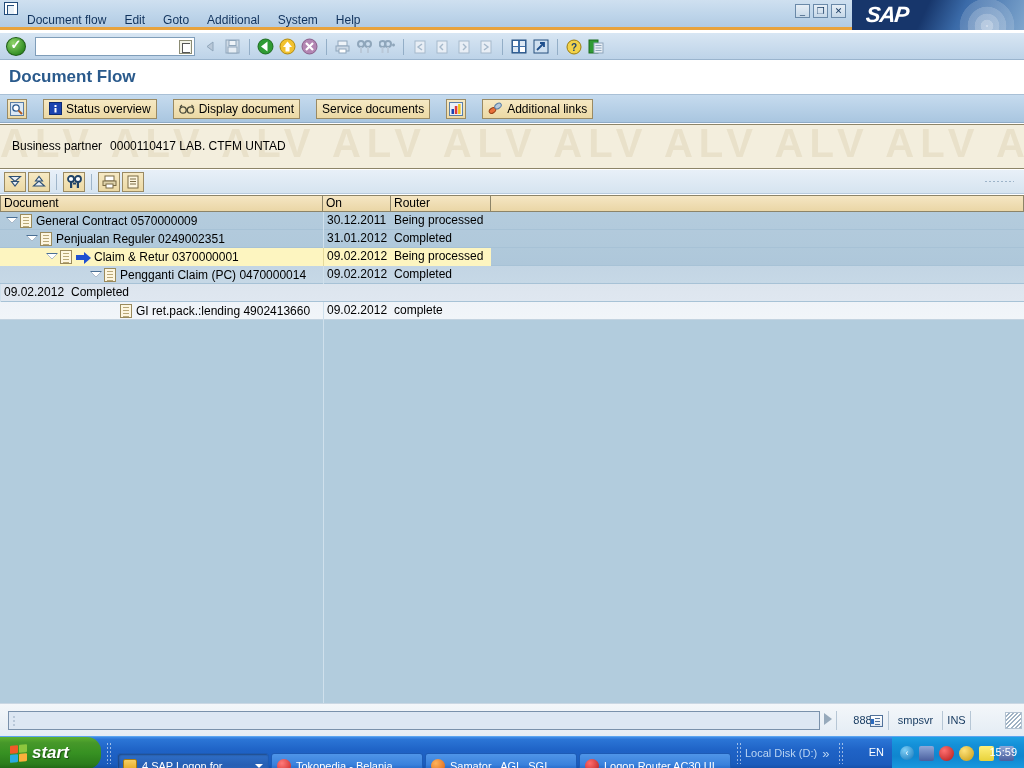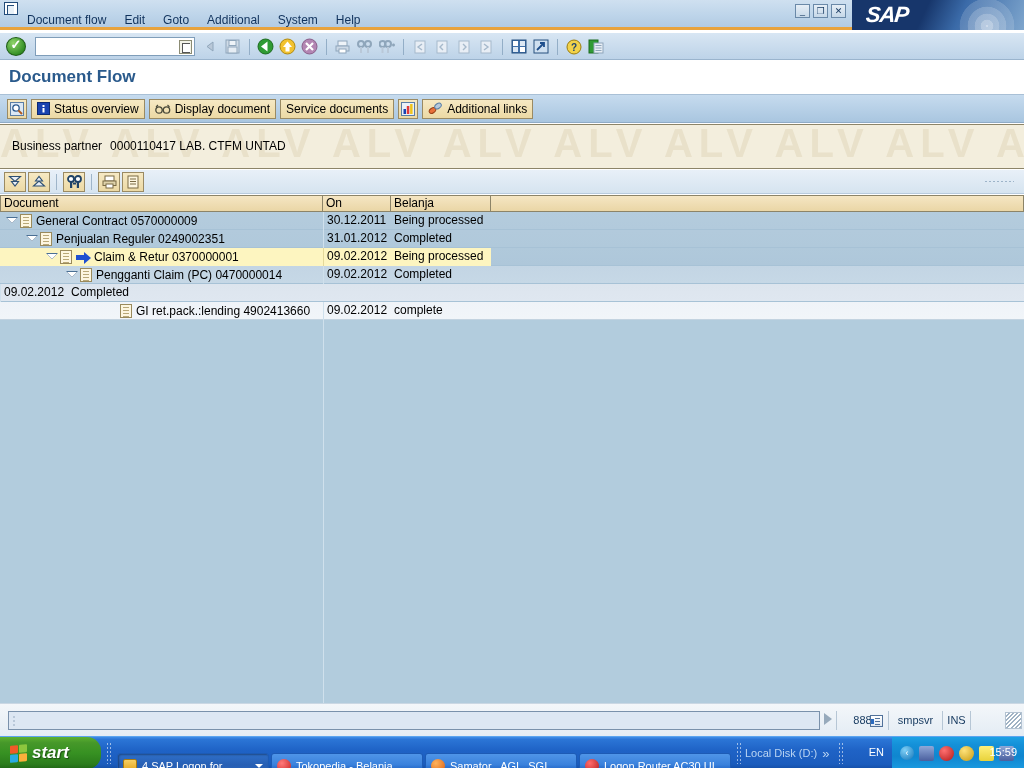--- a/index.html
+++ b/index.html
@@ -115,21 +115,21 @@
   .pagetitle span {
     position: absolute; left: 9px; top: 6px;
     font-size: 17px; font-weight: bold; color: #2a5a8c;
   }
 
   
   .apptoolbar {
     position: absolute; left: 0; top: 95px; width: 1024px; height: 28px;
     background: linear-gradient(to bottom,#c6dbee,#a9c6e0);
     border-bottom: 1px solid #8fabc6;
-    display: flex; align-items: center; padding-left: 7px; gap: 4px;
+    display: flex; align-items: center; padding-left: 7px; gap: 16px;
   }
   .appbtn {
     height: 20px; background: linear-gradient(to bottom,#f6e9c4,#ecd9a4);
     border: 1px solid #9a8a63; display: inline-flex; align-items: center;
     padding: 0 5px; gap: 4px; font-size: 12px; color: #000; cursor: default;
     white-space: nowrap;
   }
   .appbtn.iconly { padding: 0 2px; }
 
   
@@ -625,21 +625,21 @@
         <rect x="3" y="8.5" width="6" height="1" fill="#7a6b45"></rect>
       </svg>
   </div>
   <div class="alvdots"></div>
 </div>
 
 <div class="treewrap">
   <div class="thead">
     <div class="th" style="width:323px">Document</div>
     <div class="th" style="width:68px">On</div>
-    <div class="th" style="width:100px">Belanja</div>
+    <div class="th" style="width:100px">Router</div>
     <div class="th" style="width:533px"></div>
   </div>
 
   <div class="vdiv"></div>
 
   <div class="trows">
 
     <div class="trow" style="background:linear-gradient(to bottom,#b4ccdd,#b2cadc)">
       <div class="c-doc" style="padding-left:6px">
         <span class="twist open"></span>
@@ -665,21 +665,21 @@
         <span class="twist open"></span>
         <span class="docicon"></span>
         <span class="arrowmark"></span>
         <span>Claim &amp; Retur 0370000001</span>
       </div>
       <div class="c-on">09.02.2012</div>
       <div class="c-st">Being processed</div>
     </div>
 
     <div class="trow" style="background:linear-gradient(to bottom,#c3d5e4,#c6d8e6)">
-      <div class="c-doc" style="padding-left:66px">
+      <div class="c-doc" style="padding-left:90px">
         <span class="twist open"></span>
         <span class="docicon"></span>
         <span>Pengganti Claim (PC) 0470000014</span>
       </div>
       <div class="c-on">09.02.2012</div>
       <div class="c-st">Completed</div>
     </div>
 
     <div class="trow" style="background:linear-gradient(to bottom,#dde5ee,#dfe7f0)">
       <div class="c-on">09.02.2012</div>

